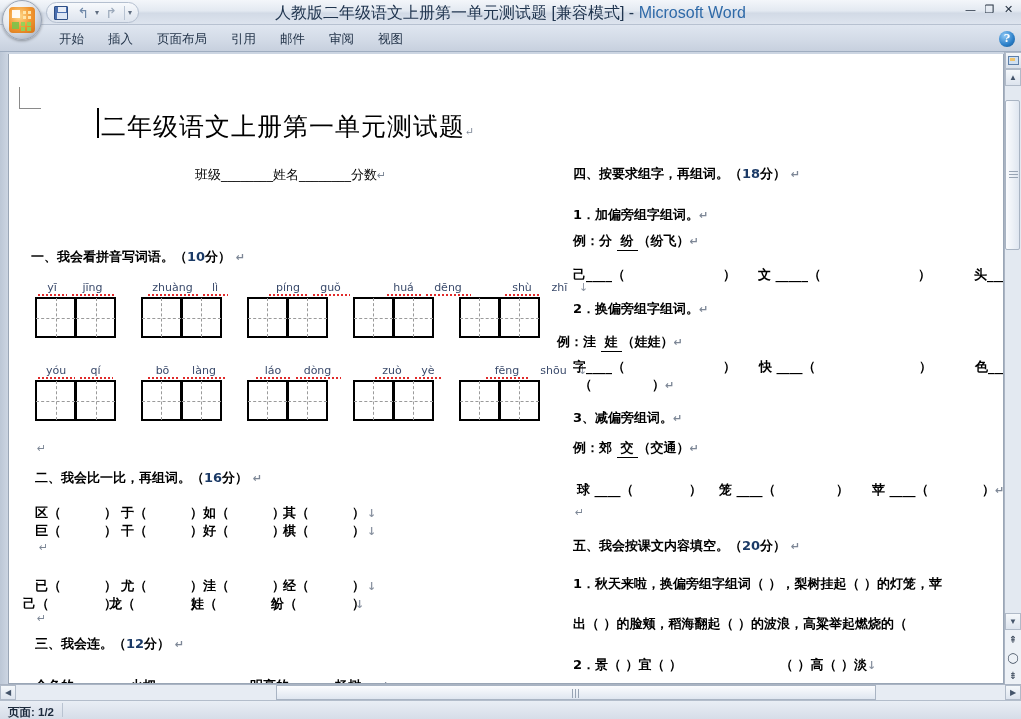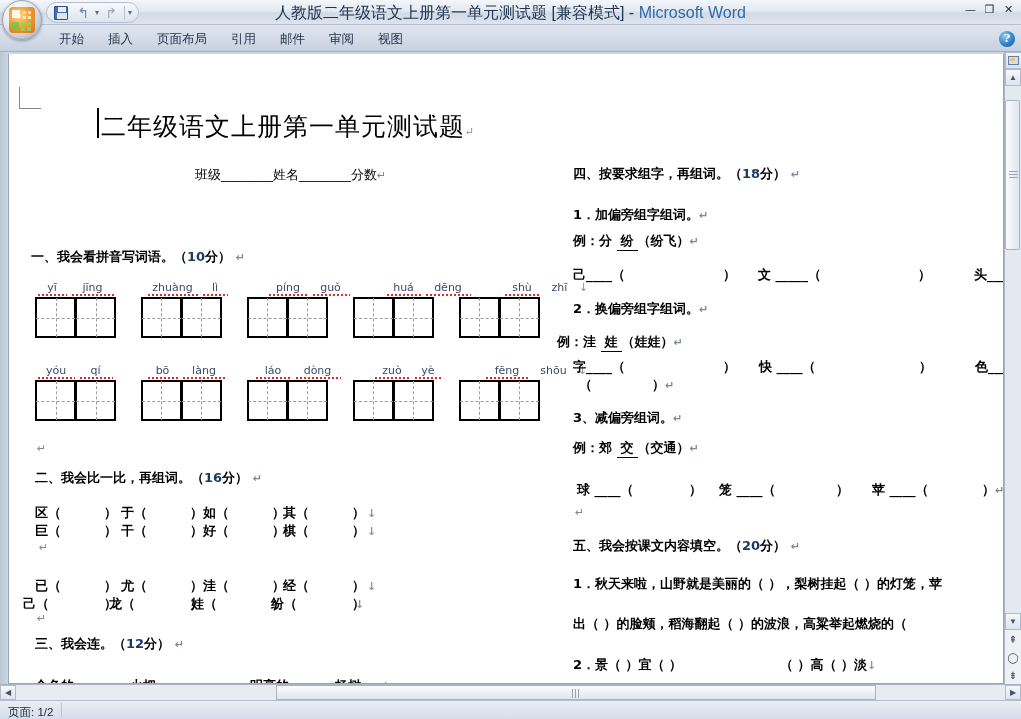--- a/index.html
+++ b/index.html
@@ -156,21 +156,21 @@
   .hs-track{flex:1;height:15px;background:#e7ecf3;position:relative;}
   .hs-thumb{position:absolute;left:260px;top:0;width:600px;height:15px;
     background:linear-gradient(180deg,#fbfcfe,#dfe6f0);border:1px solid #a9b4c3;}
   .hs-thumb::after{content:"";position:absolute;left:50%;margin-left:-4px;top:3px;width:9px;height:9px;
     background:repeating-linear-gradient(90deg,#98a4b4 0 1px,transparent 1px 3px);}
   .statusbar{
     height:19px;background:linear-gradient(180deg,#e9eef5,#d6dde8);
     border-top:1px solid #b3bdcb; display:flex;align-items:center;
     font-size:11.5px;color:#1c2a3c;
   }
-  .status-cell{padding:0 8px;height:14px;line-height:19px;border-right:1px solid #b9c3d1;}
+  .status-cell{padding:0 8px;height:14px;line-height:19px;border-right:1px solid #b9c3d1;font-weight:bold;}
 
   
   .pagebody{position:absolute;inset:0;}
   .corner-mark{
     position:absolute;left:10px;top:33px;width:22px;height:22px;
     border-left:1.5px solid #8a8a8a;border-bottom:1.5px solid #8a8a8a;
   }
   .col-left{position:absolute;left:0;top:0;width:540px;height:100%;}
   .col-right{position:absolute;left:540px;top:0;right:0;height:100%;}
 
@@ -489,21 +489,21 @@
           </div>
 
           <div class="pilcrow" style="position:absolute;left:26px;top:452px;">↵</div>
 
           <div class="sec-h" style="left:24px; top:483px;">
             <span>五、我会按课文内容填空。（</span><span class="num">20</span><span>分）</span>
             <span class="pilcrow">↵</span>
           </div>
 
           <div class="qline" style="left:24px; top:521px;">
-            <span class="num">1．</span><span>秋天来啦，山野就是美丽的（          ），梨树挂起（    ）的灯笼，苹</span>
+            <span class="num">1．</span><span>秋天来啦，换偏旁组字组词（          ），梨树挂起（    ）的灯笼，苹</span>
           </div>
           <div class="qline" style="left:24px; top:561px;">
             <span>出（        ）的脸颊，稻海翻起（        ）的波浪，高粱举起燃烧的（</span>
           </div>
 
           <div class="qline" style="left:24px; top:602px;">
             <span class="num">2．</span><span style="display:inline-block;width:185px">景（    ）宜（      ）</span><span>（      ）高（      ）淡</span><span class="arrowmark">↓</span>
           </div>
           <div class="qline" style="left:42px; top:627px;">
             <span style="display:inline-block;width:200px">（        ）（        ）飘 香</span><span style="display:inline-block;width:118px"></span><span>）</span>

